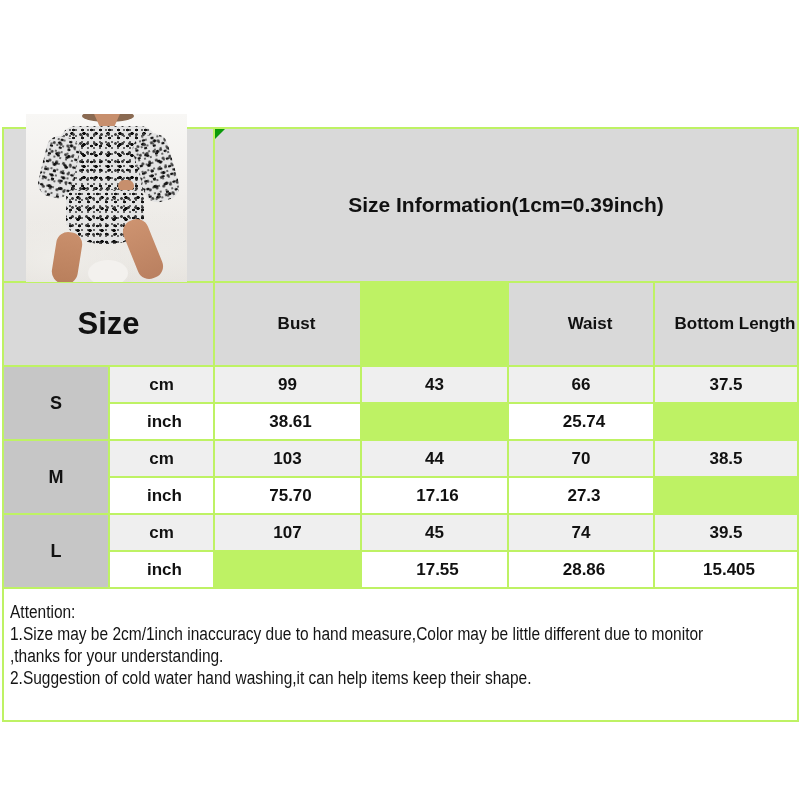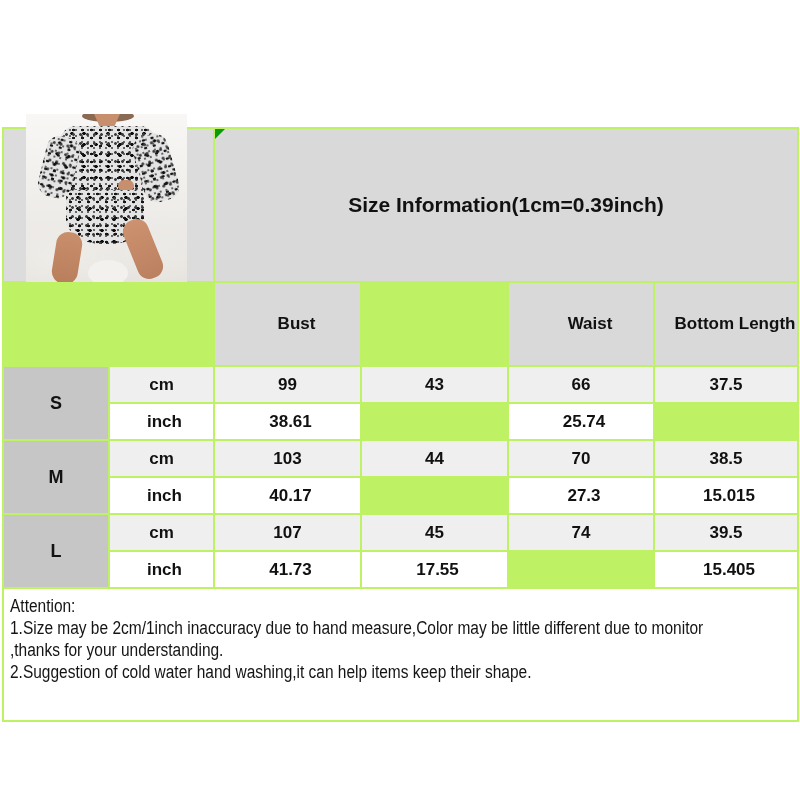--- a/index.html
+++ b/index.html
@@ -31,21 +31,21 @@
   .sizeletter   { font-size: 18px; font-weight: bold; }
 
   .tri {
     position: absolute; top: 0; left: 0; width: 0; height: 0;
     border-top: 10px solid #0a9a0a; border-right: 10px solid transparent;
   }
 
   
   .attention {
     grid-column: 1 / 7; grid-row: 9; background: #ffffff;
-    padding: 6px 6px; overflow: hidden;
+    padding: 12px 6px; overflow: hidden;
   }
   .attention-inner {
     transform: scaleX(0.86); transform-origin: 0 0; width: 116.2%;
     font-size: 18px; line-height: 22px; color: #141414; white-space: nowrap;
   }
 
   
   .photo {
     position: absolute; left: 22px; top: -15px; width: 161px; height: 168px;
     overflow: hidden;
@@ -122,20 +122,23 @@
       <div class="knee"></div>
       <div class="leg-left"></div>
       <div class="leg-right"></div>
     </div>
   </div>
   <div class="cell title-cell bg-head">
     <span class="tri"></span>
     <span class="title-text">Size Information(1cm=0.39inch)</span>
   </div>
 
+  <div class="cell sizehead-cell bg-head">
+    <span class="size-text">Size</span>
+  </div>
   <div class="cell bg-head" style="grid-column:3;grid-row:2">
     <span class="colhead-text">Bust</span>
   </div>
   <div class="cell bg-head" style="grid-column:5;grid-row:2">
     <span class="colhead-text">Waist</span>
   </div>
   <div class="cell bg-head" style="grid-column:6;grid-row:2">
     <span class="colhead-text">Bottom Length</span>
   </div>
 
@@ -182,28 +185,28 @@
   <div class="cell bg-cm" style="grid-column:5;grid-row:5">
       <span class="cell-text">70</span>
     </div>
   <div class="cell bg-cm" style="grid-column:6;grid-row:5">
       <span class="cell-text">38.5</span>
     </div>
   <div class="cell bg-inch" style="grid-column:2;grid-row:6">
       <span class="cell-text">inch</span>
     </div>
   <div class="cell bg-inch" style="grid-column:3;grid-row:6">
-      <span class="cell-text">40.17</span>
+      <span class="cell-text">75.70</span>
+    </div>
+  <div class="cell bg-inch" style="grid-column:4;grid-row:6">
+      <span class="cell-text">17.16</span>
     </div>
   <div class="cell bg-inch" style="grid-column:5;grid-row:6">
       <span class="cell-text">27.3</span>
     </div>
-  <div class="cell bg-inch" style="grid-column:6;grid-row:6">
-      <span class="cell-text">15.015</span>
-    </div>
 
   <div class="cell bg-size" style="grid-column:1;grid-row:7/9">
     <span class="sizeletter">L</span>
   </div>
   <div class="cell bg-cm" style="grid-column:2;grid-row:7">
       <span class="cell-text">cm</span>
     </div>
   <div class="cell bg-cm" style="grid-column:3;grid-row:7">
       <span class="cell-text">107</span>
     </div>
@@ -212,25 +215,25 @@
     </div>
   <div class="cell bg-cm" style="grid-column:5;grid-row:7">
       <span class="cell-text">74</span>
     </div>
   <div class="cell bg-cm" style="grid-column:6;grid-row:7">
       <span class="cell-text">39.5</span>
     </div>
   <div class="cell bg-inch" style="grid-column:2;grid-row:8">
       <span class="cell-text">inch</span>
     </div>
-  <div class="cell bg-inch" style="grid-column:3;grid-row:8">
-      <span class="cell-text">41.73</span>
-    </div>
   <div class="cell bg-inch" style="grid-column:4;grid-row:8">
       <span class="cell-text">17.55</span>
+    </div>
+  <div class="cell bg-inch" style="grid-column:5;grid-row:8">
+      <span class="cell-text">28.86</span>
     </div>
   <div class="cell bg-inch" style="grid-column:6;grid-row:8">
       <span class="cell-text">15.405</span>
     </div>
 
   <div class="attention">
     <div class="attention-inner">
       <div>Attention:</div>
       <div>1.Size may be 2cm/1inch inaccuracy due to hand measure,Color may be little different due to monitor</div>
       <div>,thanks for your understanding.</div>

